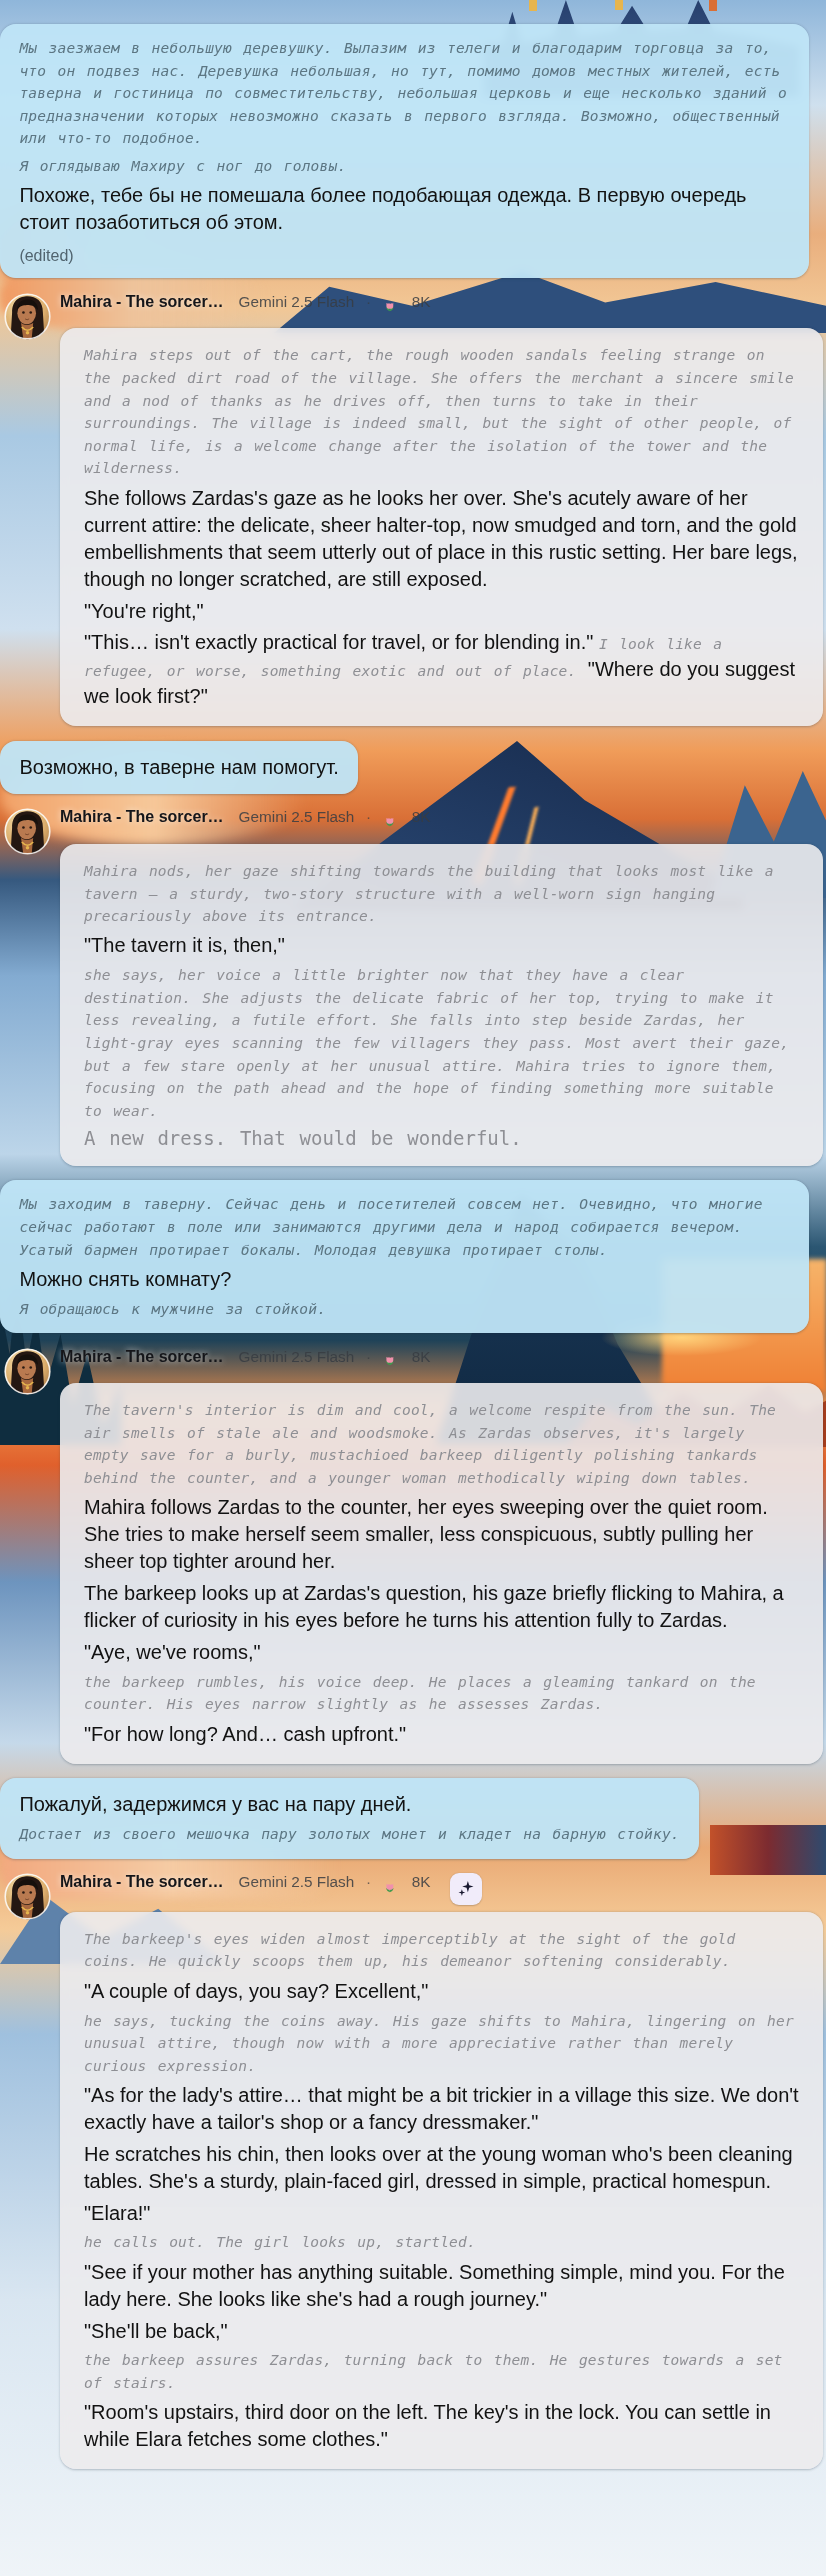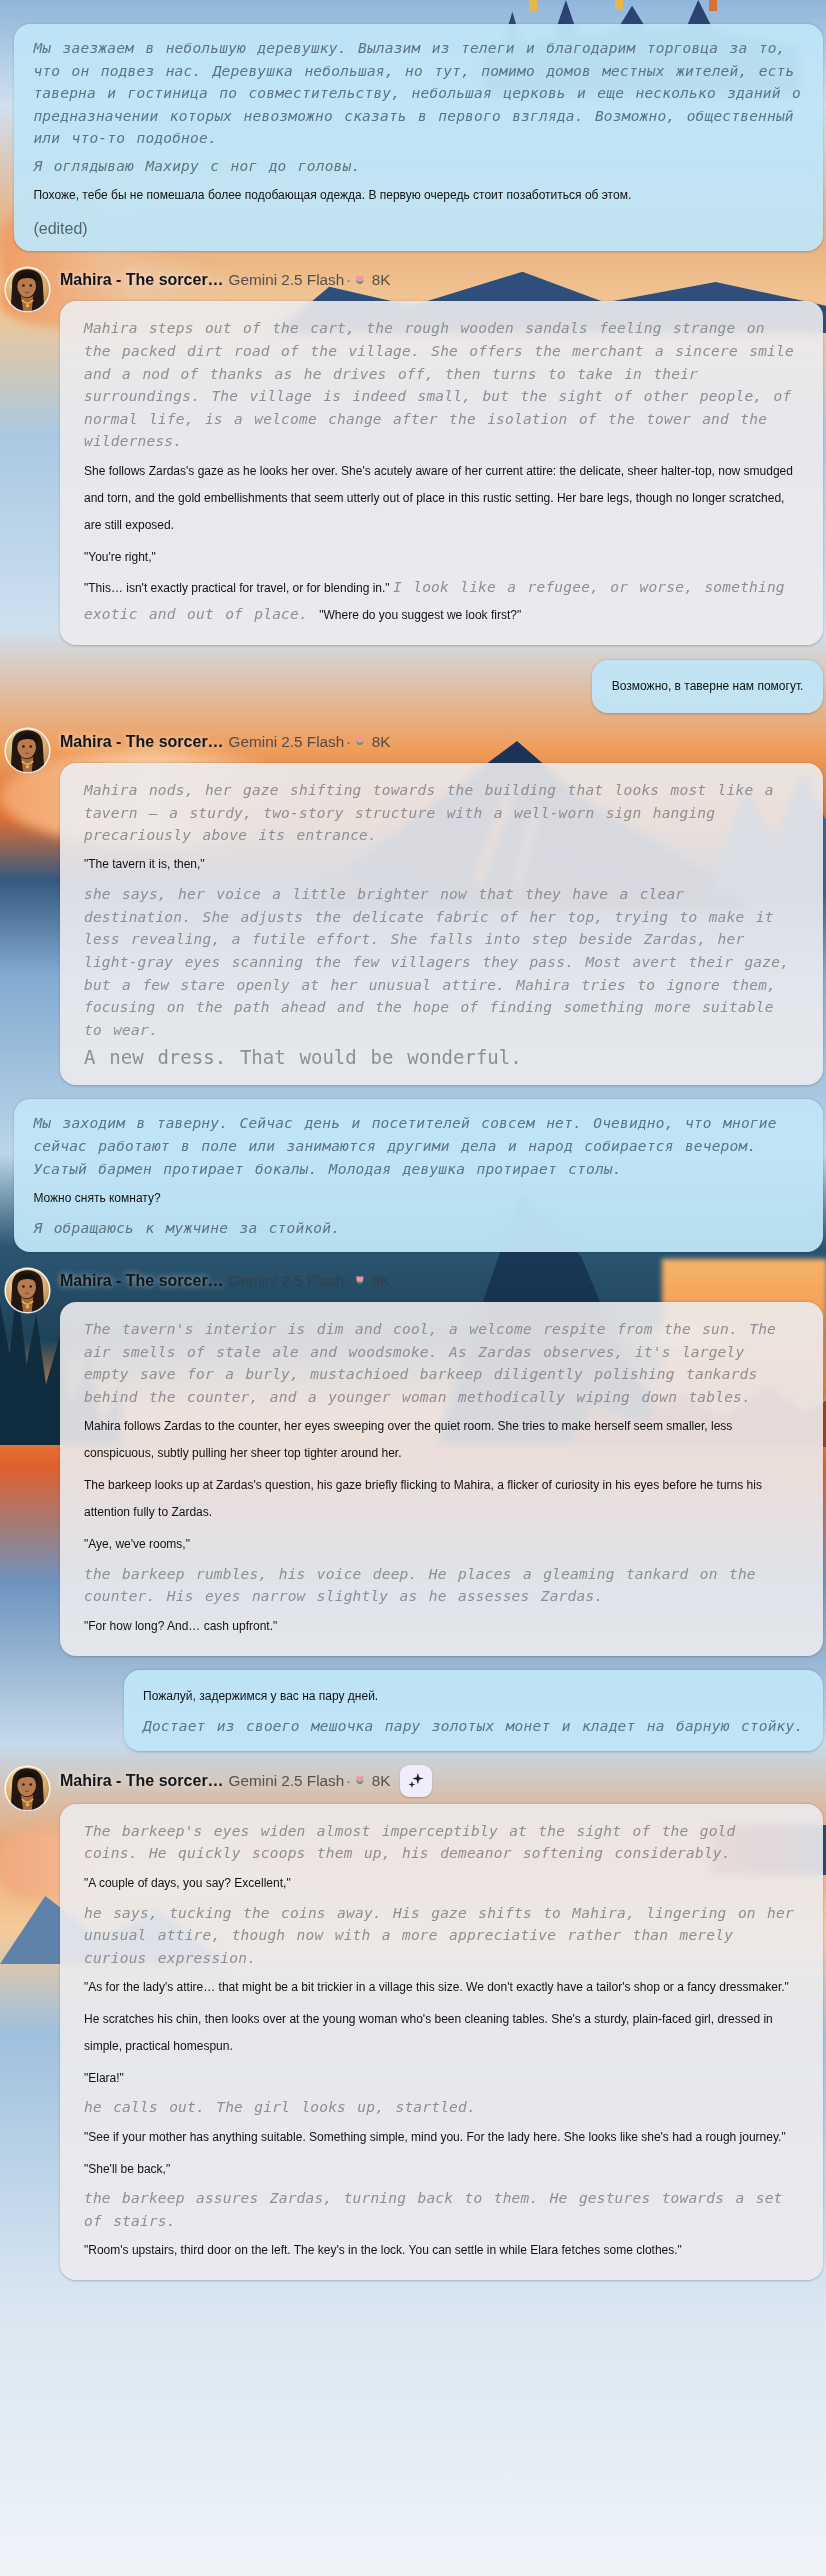--- a/index.html
+++ b/index.html
@@ -50,36 +50,36 @@
   .cloud-e{left:0;top:1830px;width:339px;height:69px;border-radius:32px;
     background:linear-gradient(90deg,#f2a87e,#f5cba4,transparent);filter:blur(4px);}
   .mt-e{left:0;top:1879px;width:226px;height:85px;background:#5e82aa;
     clip-path:polygon(0 100%,20% 20%,45% 70%,70% 35%,100% 100%);}
   .red-e{left:710px;top:1825px;width:116px;height:50px;
     background:linear-gradient(90deg,#c2512a,#7c2b30,#2e4a6e);}
 
   
   .chat{position:absolute;inset:0;z-index:2;padding-top:24px;}
   .row{margin-bottom:14.5px;}
-  .row.user{display:flex;justify-content:flex-end;padding-right:3.2px;}
+  .row.user{display:flex;padding-right:3.2px;}
   .bubble{border-radius:16px;box-shadow:0 0.8px 2.4px rgba(25,45,65,.28);backdrop-filter:blur(4px);}
   .bubble-user{background:rgba(191,229,247,.95);max-width:770px;padding:13px 19.4px;}
   .bubble-char{background:rgba(236,235,237,.9);margin-left:60px;margin-right:3.2px;padding:16px 24px;}
   .para{margin:0 0 4.8px 0;}
   .para:last-child{margin-bottom:0;}
-  .run-speech{font-size:12px;line-height:27px;color:#121212;}
+  .run-speech{font-size:20px;line-height:27px;color:#121212;}
   .run-action{font-family:"DejaVu Sans Mono",monospace;font-style:italic;font-size:14.5px;
               line-height:22.6px;letter-spacing:0.2px;word-spacing:2.4px;}
   .bubble-char .run-action{color:#8e8f94;}
   .bubble-user .run-action{color:#5c7683;}
   .run-thought{font-family:"DejaVu Sans Mono",monospace;font-size:19px;line-height:22.6px;
                color:#8e8f94;word-spacing:2.4px;}
   .edited{margin-top:11.3px;font-size:16px;color:#51646f;}
   .row.char{position:relative;}
-  .char-header{margin-left:60px;display:flex;align-items:center;gap:5px;min-height:29px;margin-bottom:6.5px;}
+  .char-header{margin-left:60px;display:flex;gap:15px;min-height:29px;margin-bottom:6.5px;}
   .avatar{position:absolute;left:4px;top:0;width:47px;height:47px;display:block;cursor:pointer;}
   .char-name{font-weight:bold;font-size:16px;color:#15161a;white-space:nowrap;
              text-shadow:0 0 6.5px rgba(255,255,255,.65);cursor:pointer;}
   .char-model{font-size:15.3px;color:rgba(55,60,66,.85);white-space:nowrap;}
   .model-sep{font-size:15.3px;color:rgba(55,60,66,.7);margin:0 -3.2px;}
   .tulip{display:inline-flex;align-items:center;}
   .ctx{font-size:15.3px;color:rgba(55,60,66,.85);}
   .sparkles-btn{width:32px;height:32px;border:none;border-radius:9px;background:#f1ecfa;
     display:inline-flex;align-items:center;justify-content:center;margin-left:4.8px;
     box-shadow:0 0.8px 1.6px rgba(0,0,0,.2);cursor:pointer;padding:0;}

